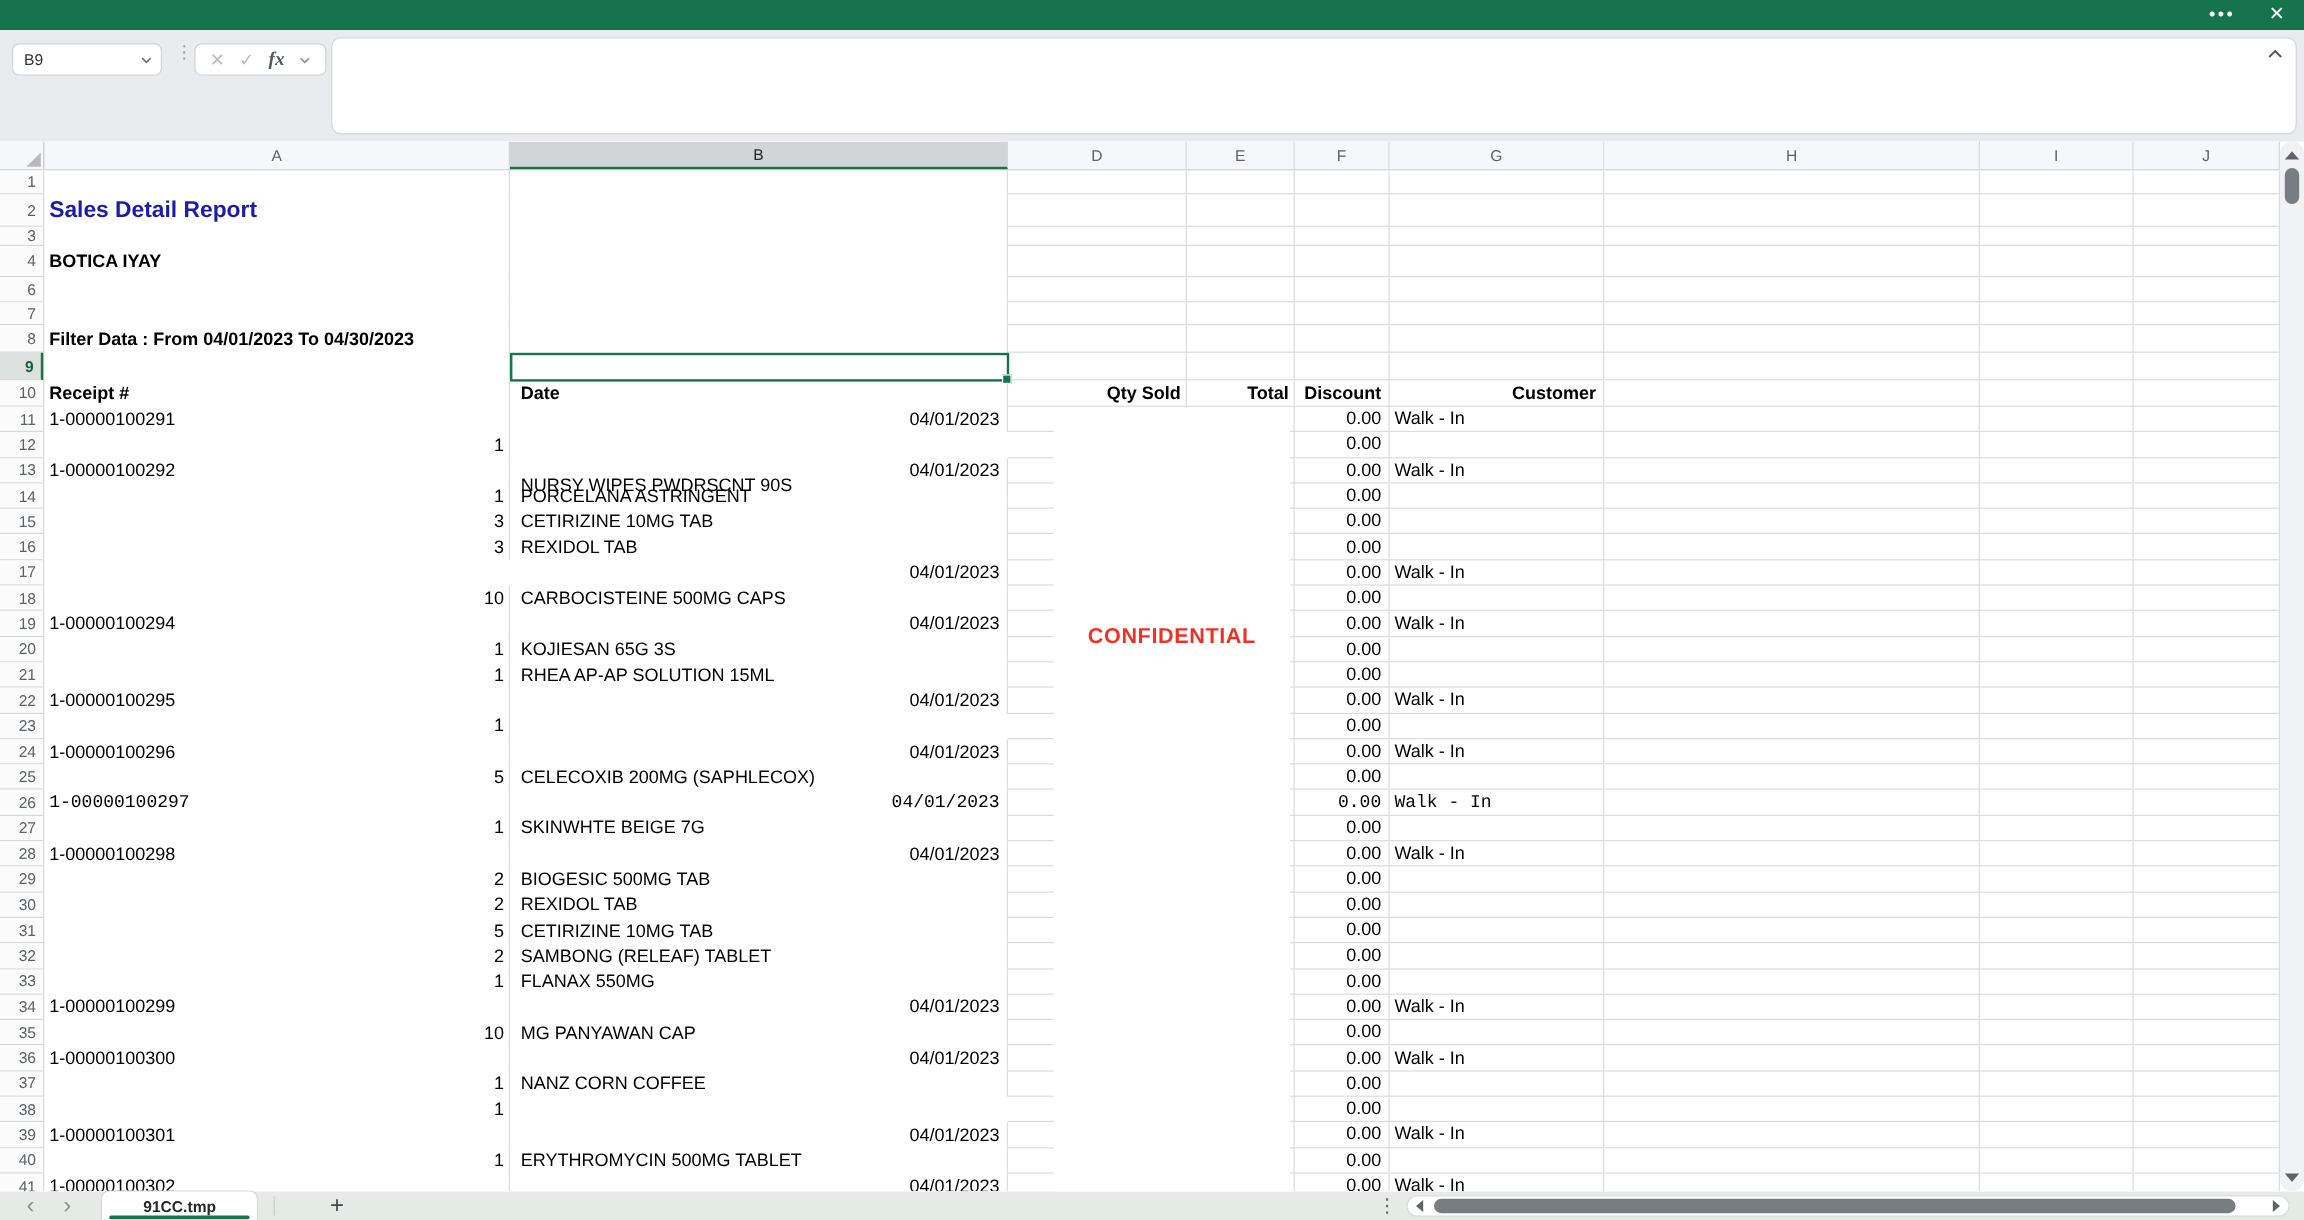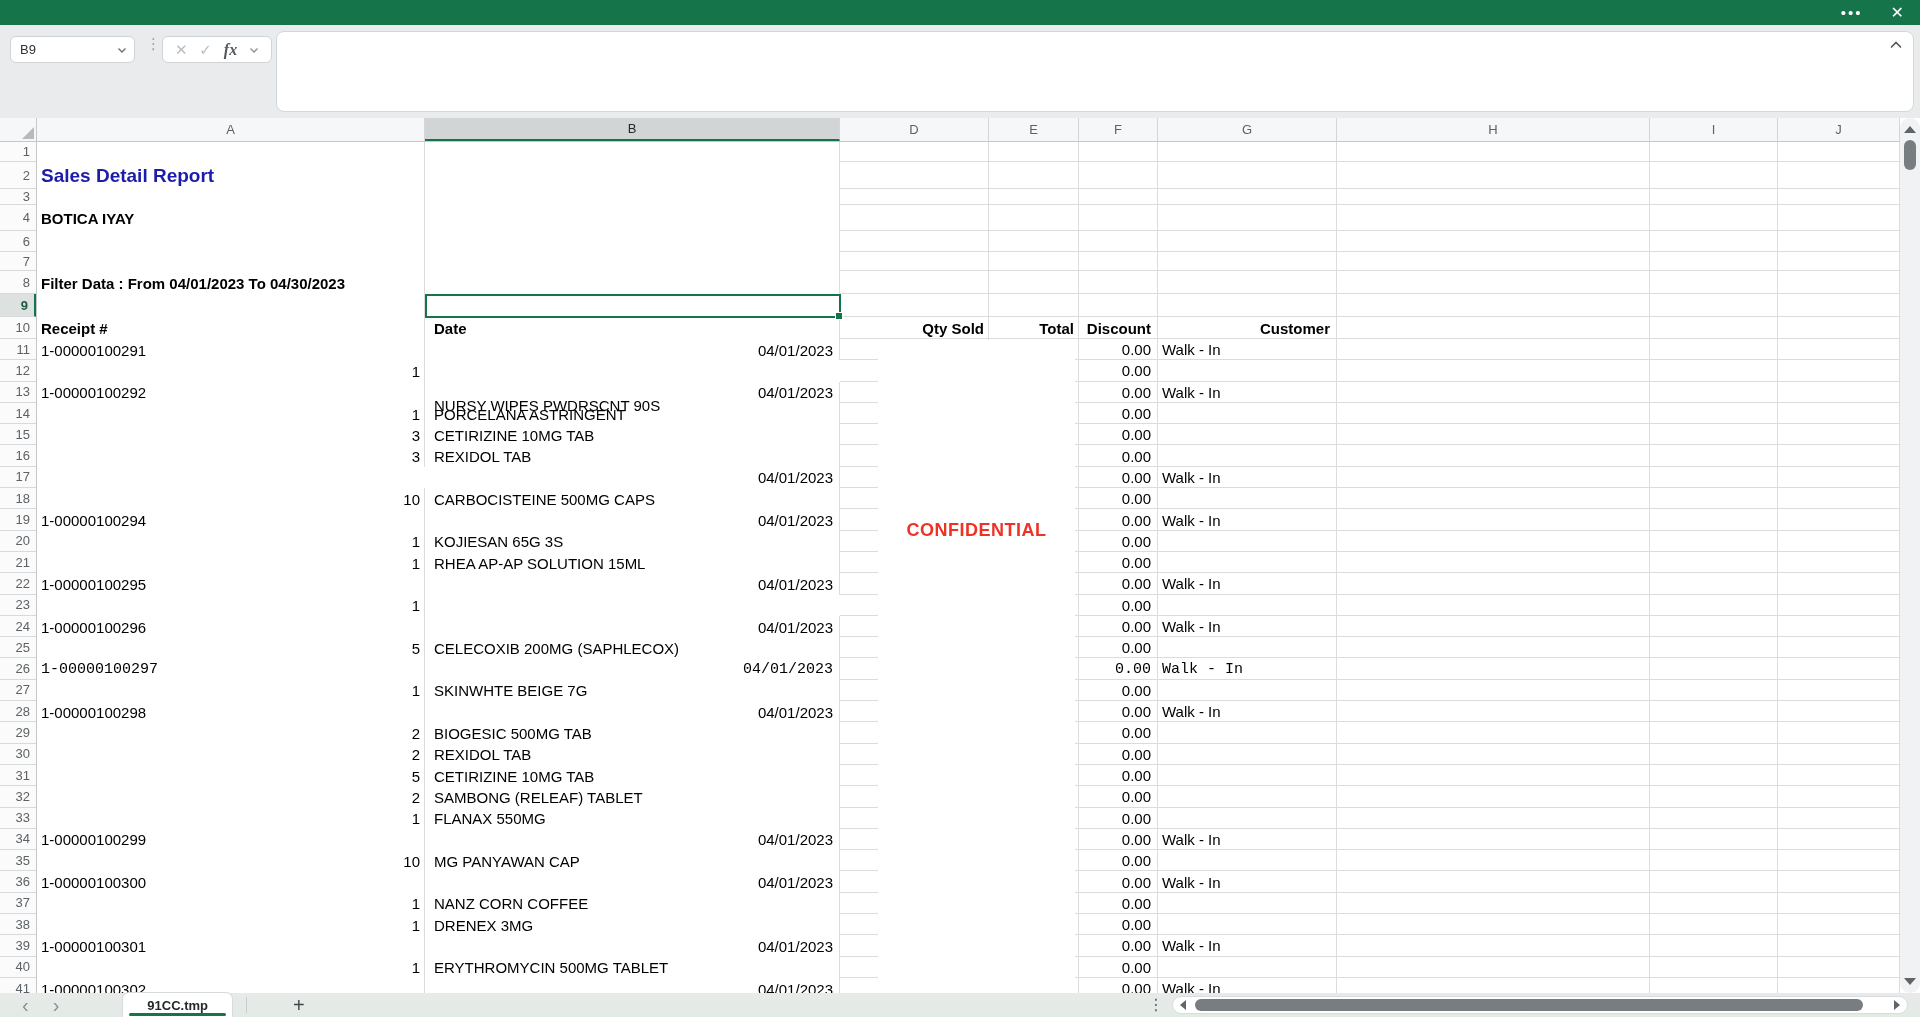--- a/index.html
+++ b/index.html
@@ -60,21 +60,21 @@
   
   .vscroll{position:absolute;right:0;top:118px;width:20px;height:875px;background:#f1f2f3;border-radius:10px;}
   .vs-up,.vs-down{position:absolute;left:50%;transform:translateX(-50%);width:0;height:0;}
   .vs-up{top:8px;border-left:6px solid transparent;border-right:6px solid transparent;border-bottom:7px solid #5f6468;}
   .vs-down{bottom:8px;border-left:6px solid transparent;border-right:6px solid transparent;border-top:7px solid #5f6468;}
   .vs-thumb{position:absolute;left:4px;top:22px;width:12px;height:30px;background:#787d82;border-radius:6px;}
 
   
   .tabbar{position:absolute;left:0;top:993px;width:1920px;height:24px;background:linear-gradient(180deg,#e8eae9,#e2ebe4);display:flex;align-items:center;}
   .nav-arrow{color:#8a8f93;font-size:20px;line-height:20px;margin-left:22px;cursor:default;}
-  .sheet-tab{margin-left:64px;height:24px;background:#fff;border-radius:6px 6px 0 0;display:flex;align-items:center;padding:0 24px;position:relative;box-shadow:0 0 0 1px #d8dbdb;}
+  .sheet-tab{margin-left:26px;height:24px;background:#fff;border-radius:6px 6px 0 0;display:flex;align-items:center;padding:0 34px;position:relative;box-shadow:0 0 0 1px #d8dbdb;}
   .sheet-tab .st-label{font-size:13px;font-weight:700;color:#24282b;}
   .sheet-tab .st-underline{position:absolute;left:6px;right:6px;bottom:1px;height:3px;background:var(--accent,#16744a);border-radius:2px;}
   .tab-divider{width:1px;height:16px;background:#c9cccd;margin-left:14px;}
   .add-sheet{margin-left:46px;color:#44484b;font-size:20px;font-weight:400;cursor:default;}
   .kebab{position:absolute;left:1148px;top:2px;color:#5f6468;font-size:16px;}
   .hscroll{position:absolute;left:1172px;top:3px;width:736px;height:18px;background:#fff;border:1px solid #d9dcde;border-radius:9px;box-sizing:border-box;}
   .hs-left,.hs-right{position:absolute;top:50%;transform:translateY(-50%);width:0;height:0;}
   .hs-left{left:7px;border-top:5px solid transparent;border-bottom:5px solid transparent;border-right:6px solid #5f6468;}
   .hs-right{right:7px;border-top:5px solid transparent;border-bottom:5px solid transparent;border-left:6px solid #5f6468;}
   .hs-thumb{position:absolute;left:22px;top:2px;width:668px;height:12px;background:#787d82;border-radius:6px;}
@@ -773,23 +773,20 @@
             </div>
             <div class="cell grid" style="left: 1121px; width: 179px;"></div>
             <div class="cell grid" style="left: 1300px; width: 313px;"></div>
             <div class="cell grid" style="left: 1613px; width: 128px;"></div>
             <div class="cell grid" style="left: 1741px; width: 122px;"></div>
           </div>
           <div class="srow" style="height: 21.3px;">
             <div class="cell vline" style="left: 0px; width: 388px;">
               <span class="txt t-right">1</span>
             </div>
-            <div class="cell vline" style="left: 388px; width: 415px;">
-              <span class="txt t-leftpad">DRENEX 3MG</span>
-            </div>
             <div class="cell grid" style="left: 803px; width: 149px;"></div>
             <div class="cell grid" style="left: 952px; width: 90px;"></div>
             <div class="cell grid" style="left: 1042px; width: 79px;">
               <span class="txt t-right5">0.00</span>
             </div>
             <div class="cell grid" style="left: 1121px; width: 179px;"></div>
             <div class="cell grid" style="left: 1300px; width: 313px;"></div>
             <div class="cell grid" style="left: 1613px; width: 128px;"></div>
             <div class="cell grid" style="left: 1741px; width: 122px;"></div>
           </div>

